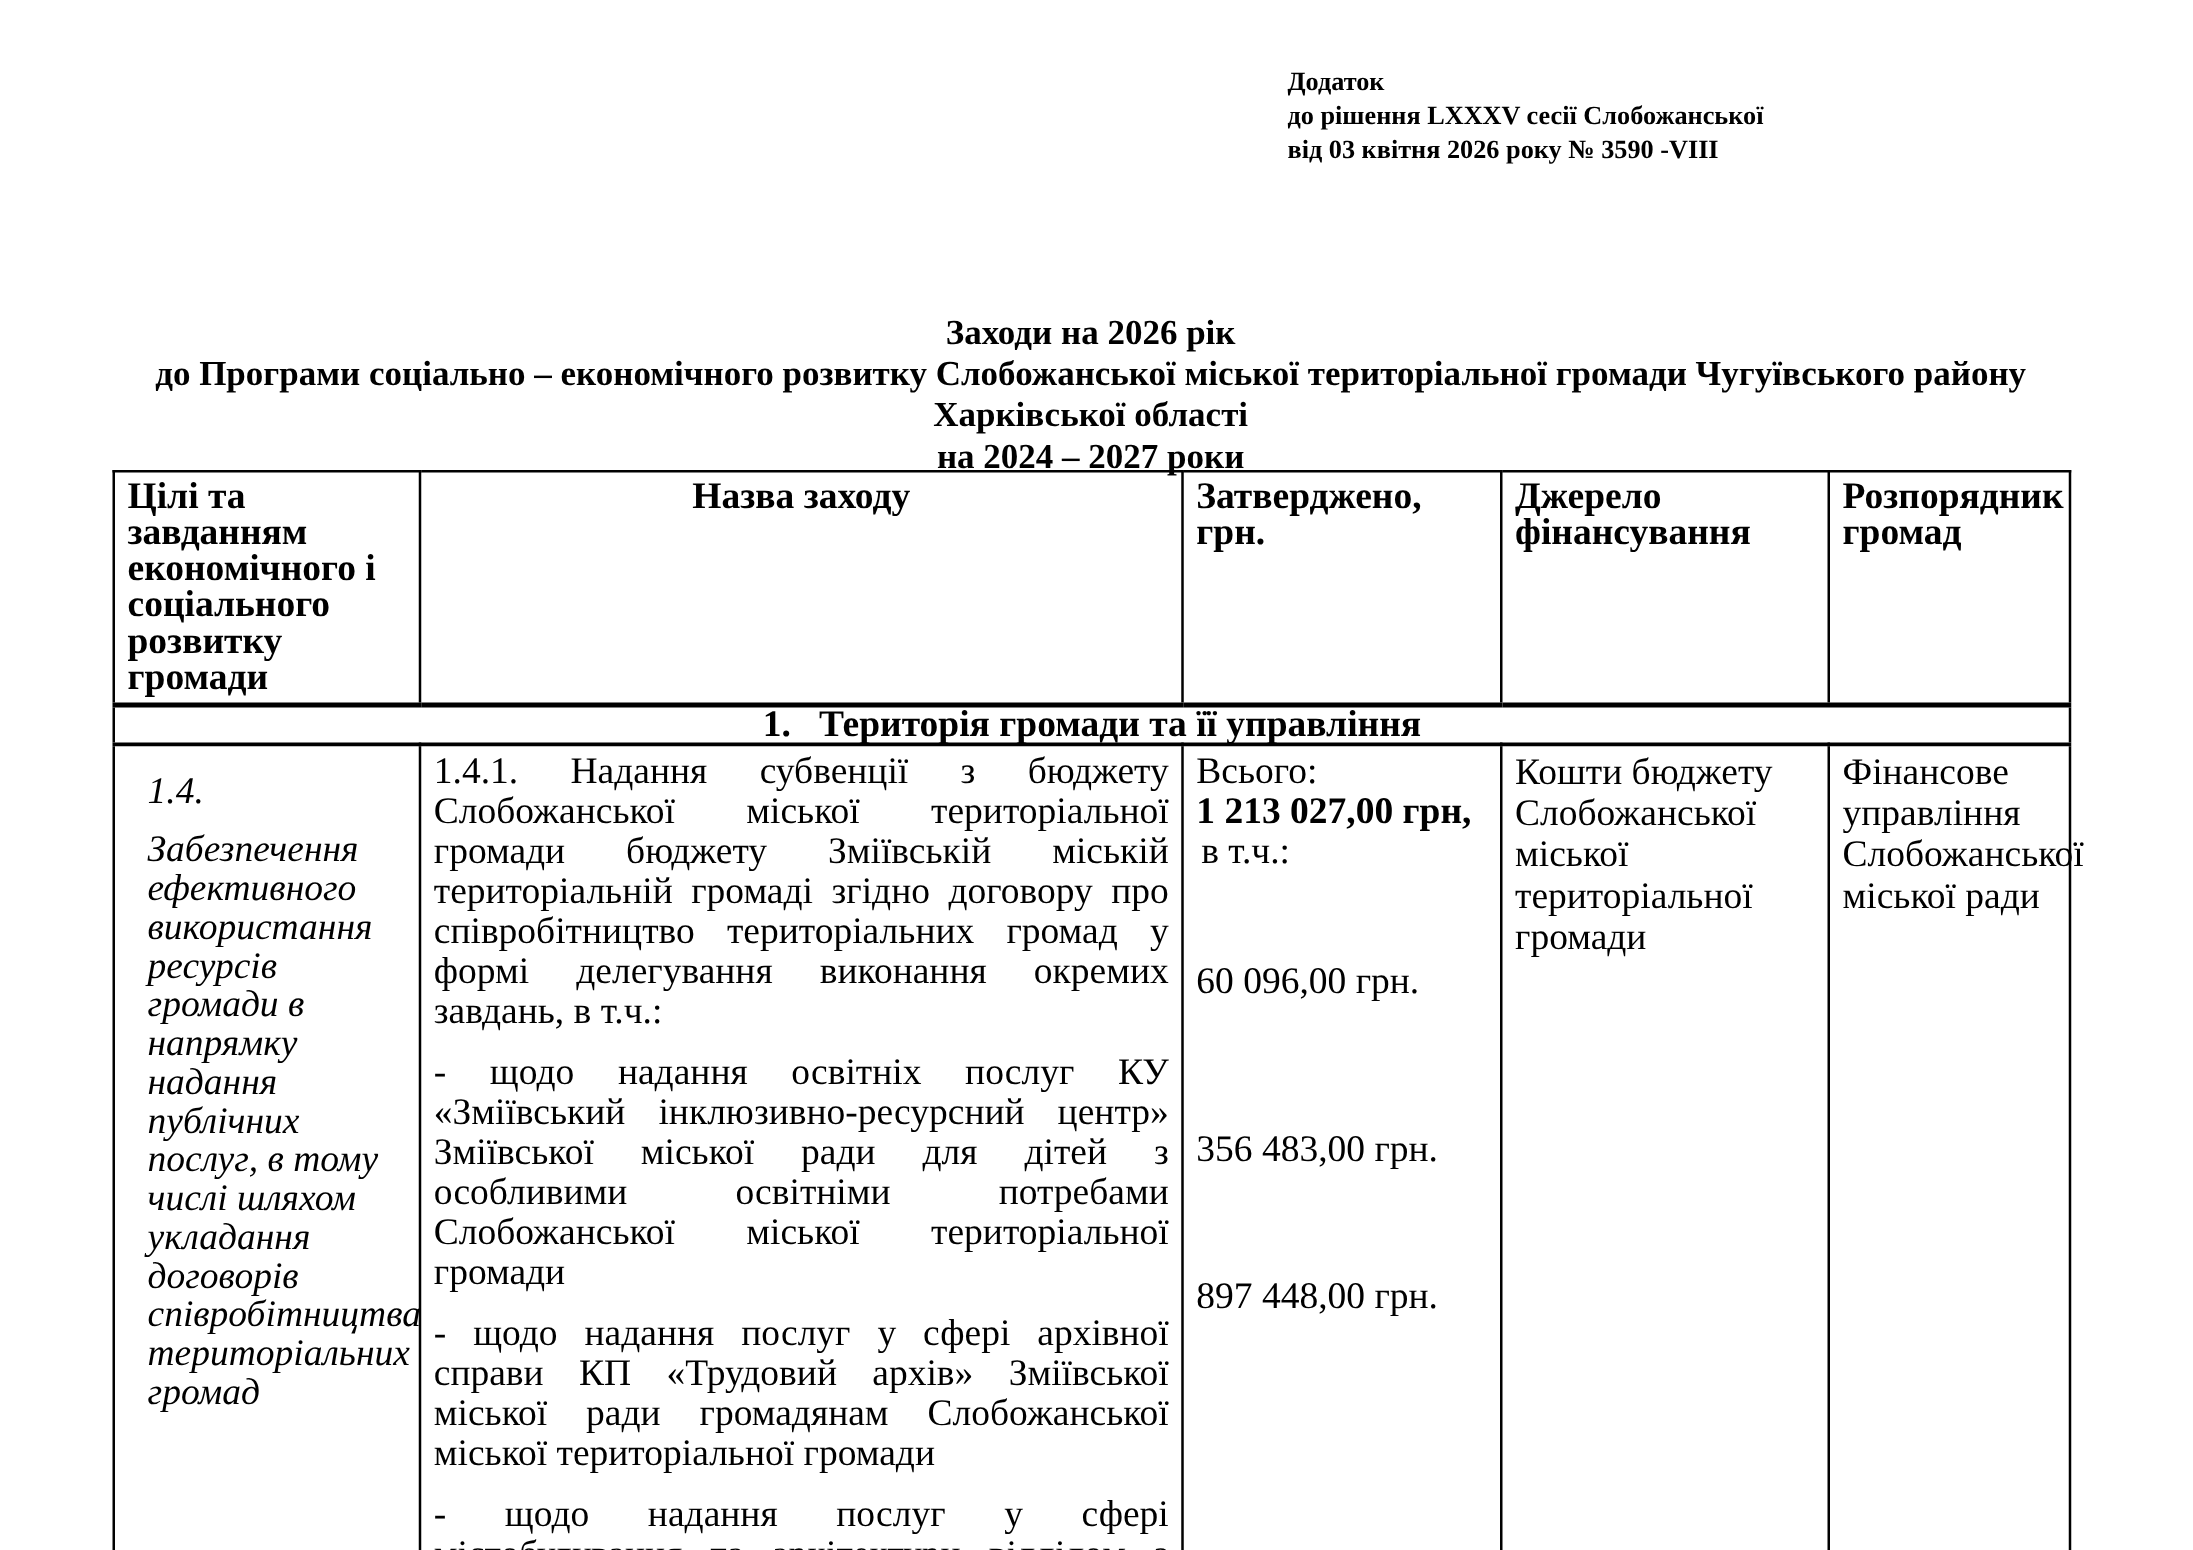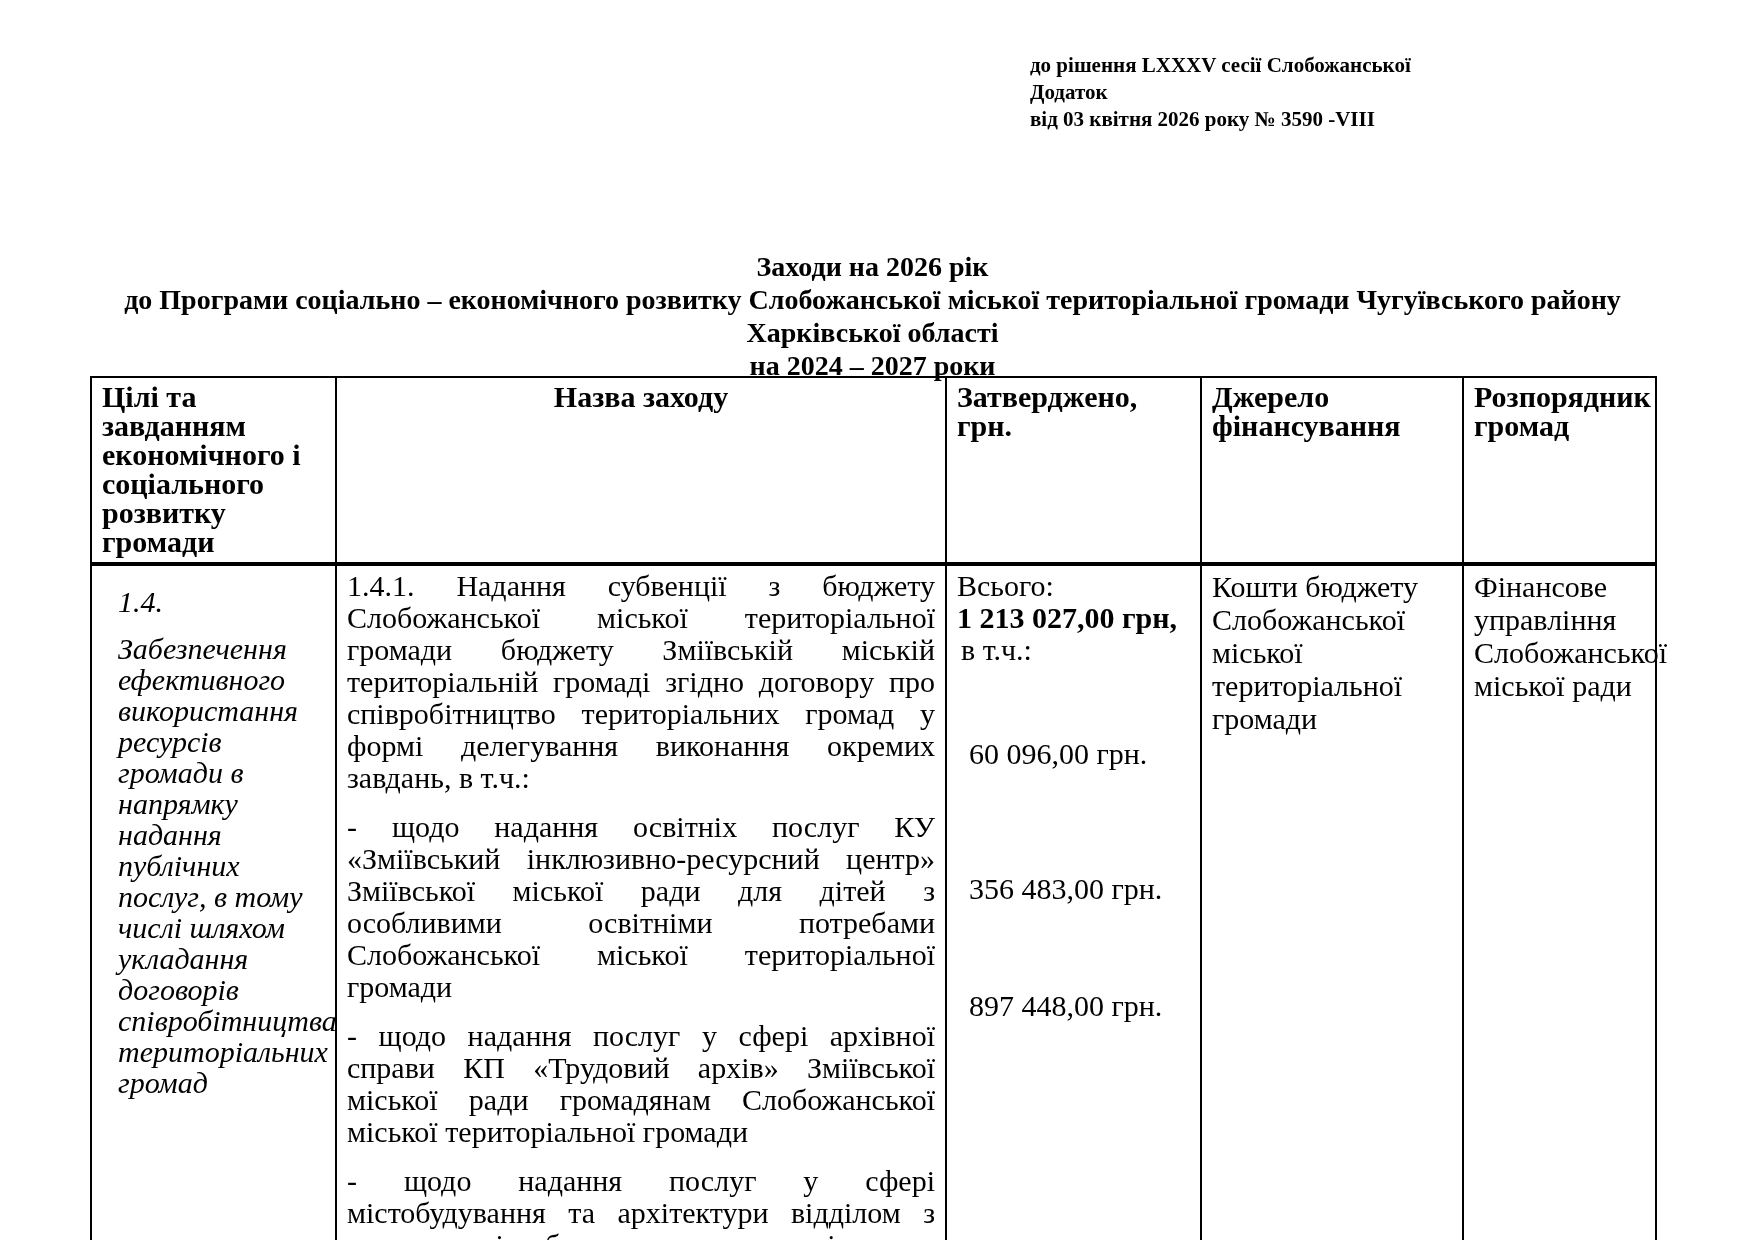--- a/index.html
+++ b/index.html
@@ -42,32 +42,32 @@
   }
   tr.body-row td { height: 570px; }
   .goal-cell { line-height: 31px; }
   .goal-code { margin: 16px; font-style: italic; }
   .measure-cell p {
     margin: 0 0 17px 0; text-align: justify; line-height: 32px;
   }
   .approved-cell { position: relative; line-height: 32px; }
   .total-amount { font-weight: bold; }
   .incl-label { padding-left: 4px; }
-  .amount-abs { position: absolute; left: 22px; white-space: nowrap; text-align: right; }
+  .amount-abs { position: absolute; left: 10px; white-space: nowrap; text-align: right; }
   .amount-1 { top: 172px; }
   .amount-2 { top: 307px; }
   .amount-3 { top: 424px; }
   .source-cell, .manager-cell { line-height: 33px; }
 </style>
 </head>
 <body>
 
 <div class="appendix">
+  <div>Додаток</div>
   <div>до рішення LXXXV сесії Слобожанської</div>
-  <div>Додаток</div>
   <div>від 03 квітня 2026 року № 3590 -VIII</div>
 </div>
 
 <div class="title-block">
   <div>Заходи на 2026 рік</div>
   <div>до Програми соціально – економічного розвитку Слобожанської міської територіальної громади Чугуївського району Харківської області</div>
   <div>на 2024 – 2027 роки</div>
 </div>
 
 <table class="doc-table">
@@ -81,20 +81,23 @@
   <thead>
     <tr>
       <th>Цілі та завданням економічного і соціального розвитку громади</th>
       <th class="center">Назва заходу</th>
       <th>Затверджено, грн.</th>
       <th>Джерело фінансування</th>
       <th>Розпорядник громад</th>
     </tr>
   </thead>
   <tbody>
+    <tr class="section-row">
+      <td colspan="5">1.&nbsp;&nbsp;&nbsp;Територія громади та її управління</td>
+    </tr>
     <tr class="body-row">
       <td class="goal-cell">
         <p class="goal-code">1.4.</p>
         <p class="goal-code">Забезпечення ефективного використання ресурсів громади в напрямку надання публічних послуг, в тому числі шляхом укладання договорів співробітництва територіальних громад</p>
       </td>
       <td class="measure-cell">
         <p>1.4.1. Надання субвенції з бюджету Слобожанської міської територіальної громади бюджету Зміївській міській територіальній громаді згідно договору про співробітництво територіальних громад у формі делегування виконання окремих завдань, в т.ч.:</p>
         <p>- щодо надання освітніх послуг КУ «Зміївський інклюзивно-ресурсний центр» Зміївської міської ради для дітей з особливими освітніми потребами Слобожанської міської територіальної громади</p>
         <p>- щодо надання послуг у сфері архівної справи КП «Трудовий архів» Зміївської міської ради громадянам Слобожанської міської територіальної громади</p>
         <p>- щодо надання послуг у сфері містобудування та архітектури відділом з питань містобудування та архітектури Зміївської міської ради громадянам Слобожанської міської територіальної громади</p>

